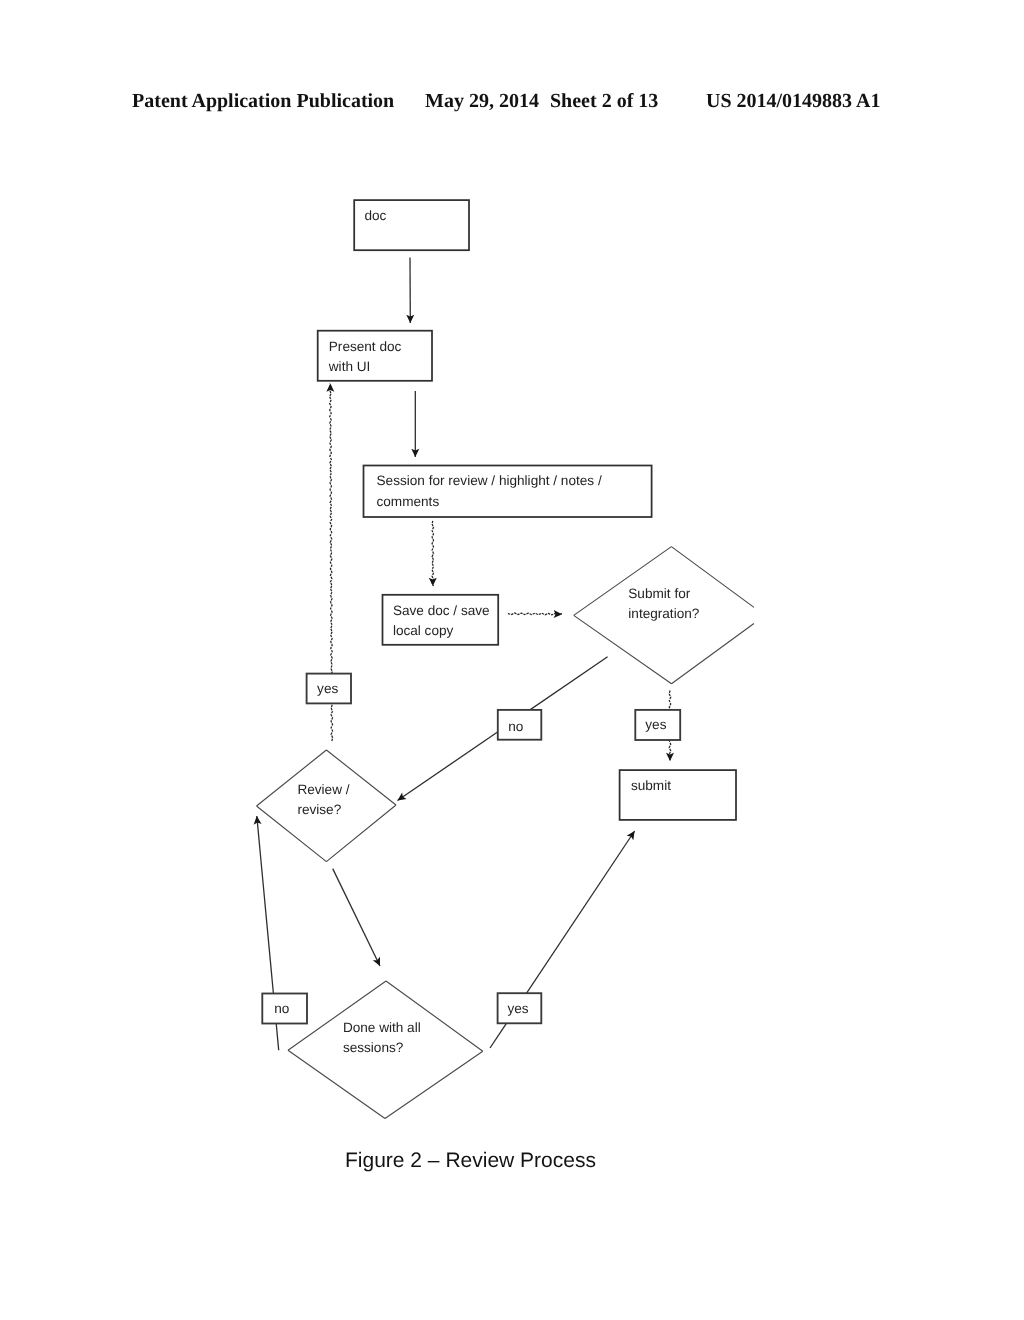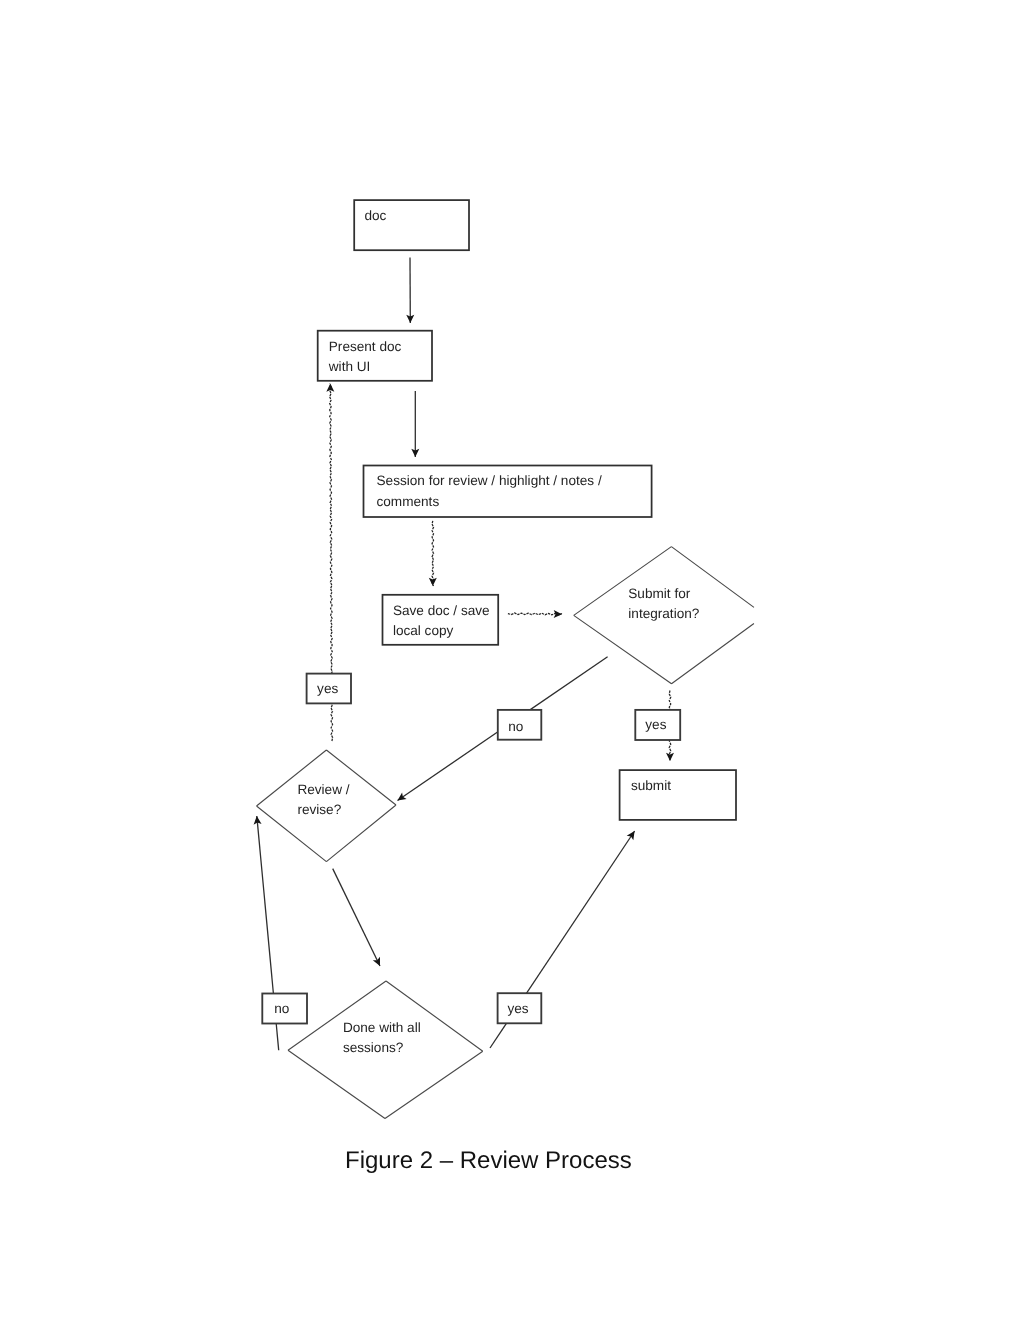--- a/index.html
+++ b/index.html
@@ -21,28 +21,34 @@
   .nodebox{fill:#ffffff;stroke:#303030;stroke-width:1.75;}
   .labelbox{fill:#ffffff;stroke:#3a3a3a;stroke-width:1.85;}
   .diamond{fill:#ffffff;stroke:#4a4a4a;stroke-width:1.15;}
   text.nodetext{font-family:"Liberation Sans",sans-serif;font-size:13.6px;fill:#242424;}
   text.labeltext{font-family:"Liberation Sans",sans-serif;font-size:13.6px;fill:#242424;}
   .edge{fill:none;stroke:#2e2e2e;stroke-width:1.3;}
   .edge-dot{fill:none;stroke:#272727;stroke-width:1.25;stroke-dasharray:2.4 0.95;}
   .arrowhead{fill:#151515;stroke:none;}
 
   .cap{position:absolute;left:345px;top:1149px;width:400px;text-align:left;
-       font-size:24px;line-height:23px;color:#131313;white-space:nowrap;
+       font-size:21px;line-height:23px;color:#131313;white-space:nowrap;
        font-family:"Liberation Sans",sans-serif;}
 </style>
 </head>
 <body>
 
 <div class="page">
 
+  <div class="hdr">
+    <span id="hdr-pub">Patent Application Publication</span>
+    <span id="hdr-date">May 29, 2014</span>
+    <span id="hdr-sheet">Sheet 2 of 13</span>
+    <span id="hdr-num">US 2014/0149883 A1</span>
+  </div>
 
   <svg class="flow" viewBox="0 0 1024 1320">
     <g id="flow-edges">
         <path d="M 410 257.6 L 410.3 323" class="edge"></path>
         <path d="M 410.30 323.00 L 414.26 314.68 L 410.27 316.53 L 406.26 314.72 Z" class="arrowhead"></path>
         <path d="M 415.3 391 L 415.3 457" class="edge"></path>
         <path d="M 415.30 457.00 L 419.30 448.70 L 415.30 450.53 L 411.30 448.70 Z" class="arrowhead"></path>
         <path d="M 432.80 520.80 L 432.05 524.06 L 433.55 527.32 L 432.05 530.58 L 433.55 533.84 L 432.05 537.10 L 433.55 540.36 L 432.05 543.62 L 433.55 546.88 L 432.05 550.14 L 433.55 553.40 L 432.05 556.66 L 433.55 559.92 L 432.05 563.18 L 433.55 566.44 L 432.05 569.70 L 433.55 572.96 L 432.05 576.22 L 433.55 579.48 L 432.05 582.74 L 433.55 586.00" class="edge-dot"></path>
         <path d="M 432.80 586.00 L 436.80 577.70 L 432.80 579.53 L 428.80 577.70 Z" class="arrowhead"></path>
         <path d="M 507.90 613.70 L 511.27 614.48 L 514.67 613.01 L 518.04 614.54 L 521.43 613.08 L 524.80 614.61 L 528.19 613.14 L 531.56 614.67 L 534.96 613.20 L 538.32 614.73 L 541.72 613.26 L 545.09 614.79 L 548.48 613.33 L 551.85 614.86 L 555.24 613.39 L 558.61 614.92 L 562.01 613.45" class="edge-dot"></path>

